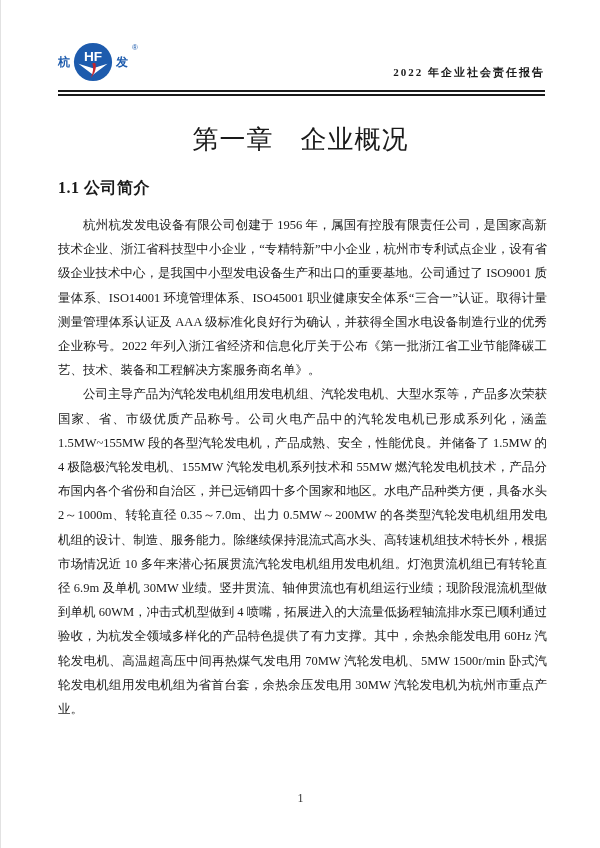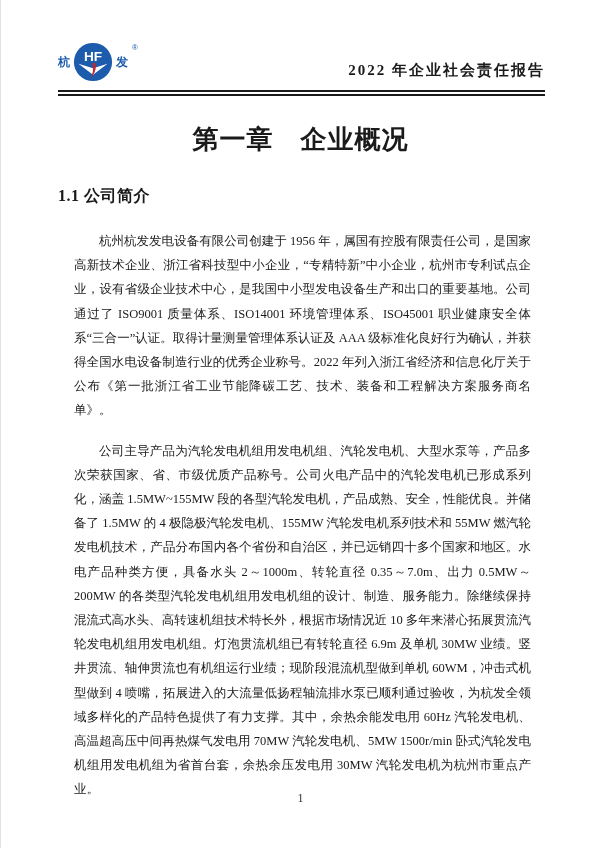--- a/index.html
+++ b/index.html
@@ -38,54 +38,54 @@
   .logo-reg {
     color: #1d5bad;
     font-size: 8px;
     position: relative;
     top: -15px;
     left: 1px;
     font-family: "Liberation Sans", "DejaVu Sans", sans-serif;
   }
   .report-title {
     font-weight: bold;
-    font-size: 15px;
+    font-size: 11px;
     letter-spacing: 2px;
     padding-bottom: 4px;
     white-space: nowrap;
   }
   .double-rule { position: absolute; left: 57px; right: 55px; top: 90px; }
   .double-rule .rule-line-top { border-top: 2px solid #1a1a1a; margin-bottom: 2px; }
   .double-rule .rule-line-bottom { border-top: 2px solid #1a1a1a; }
   .chapter-title {
     position: absolute;
     top: 122px; left: 0; right: 0;
     margin: 0;
     text-align: center;
     font-size: 26px;
-    font-weight: bold;
+    font-weight: normal;
     letter-spacing: 1px;
   }
   .section-title {
     position: absolute;
-    top: 186px; left: 57px;
+    top: 178px; left: 57px;
     margin: 0;
     font-size: 16px;
     font-weight: bold;
     letter-spacing: 0.5px;
   }
   .body-text {
     position: absolute;
     top: 213px; left: 57px;
     width: 489px;
     font-size: 12.5px;
     line-height: 24.2px;
     text-align: justify;
   }
-  .para { margin: 16px; text-indent: 2em; }
+  .para { margin: 0; text-indent: 2em; }
   .page-footer {
     position: absolute;
     left: 0; right: 0; bottom: 42px;
     text-align: center;
   }
   .page-number { font-size: 12px; color: #333; }
 </style>
 </head>
 <body>
 

